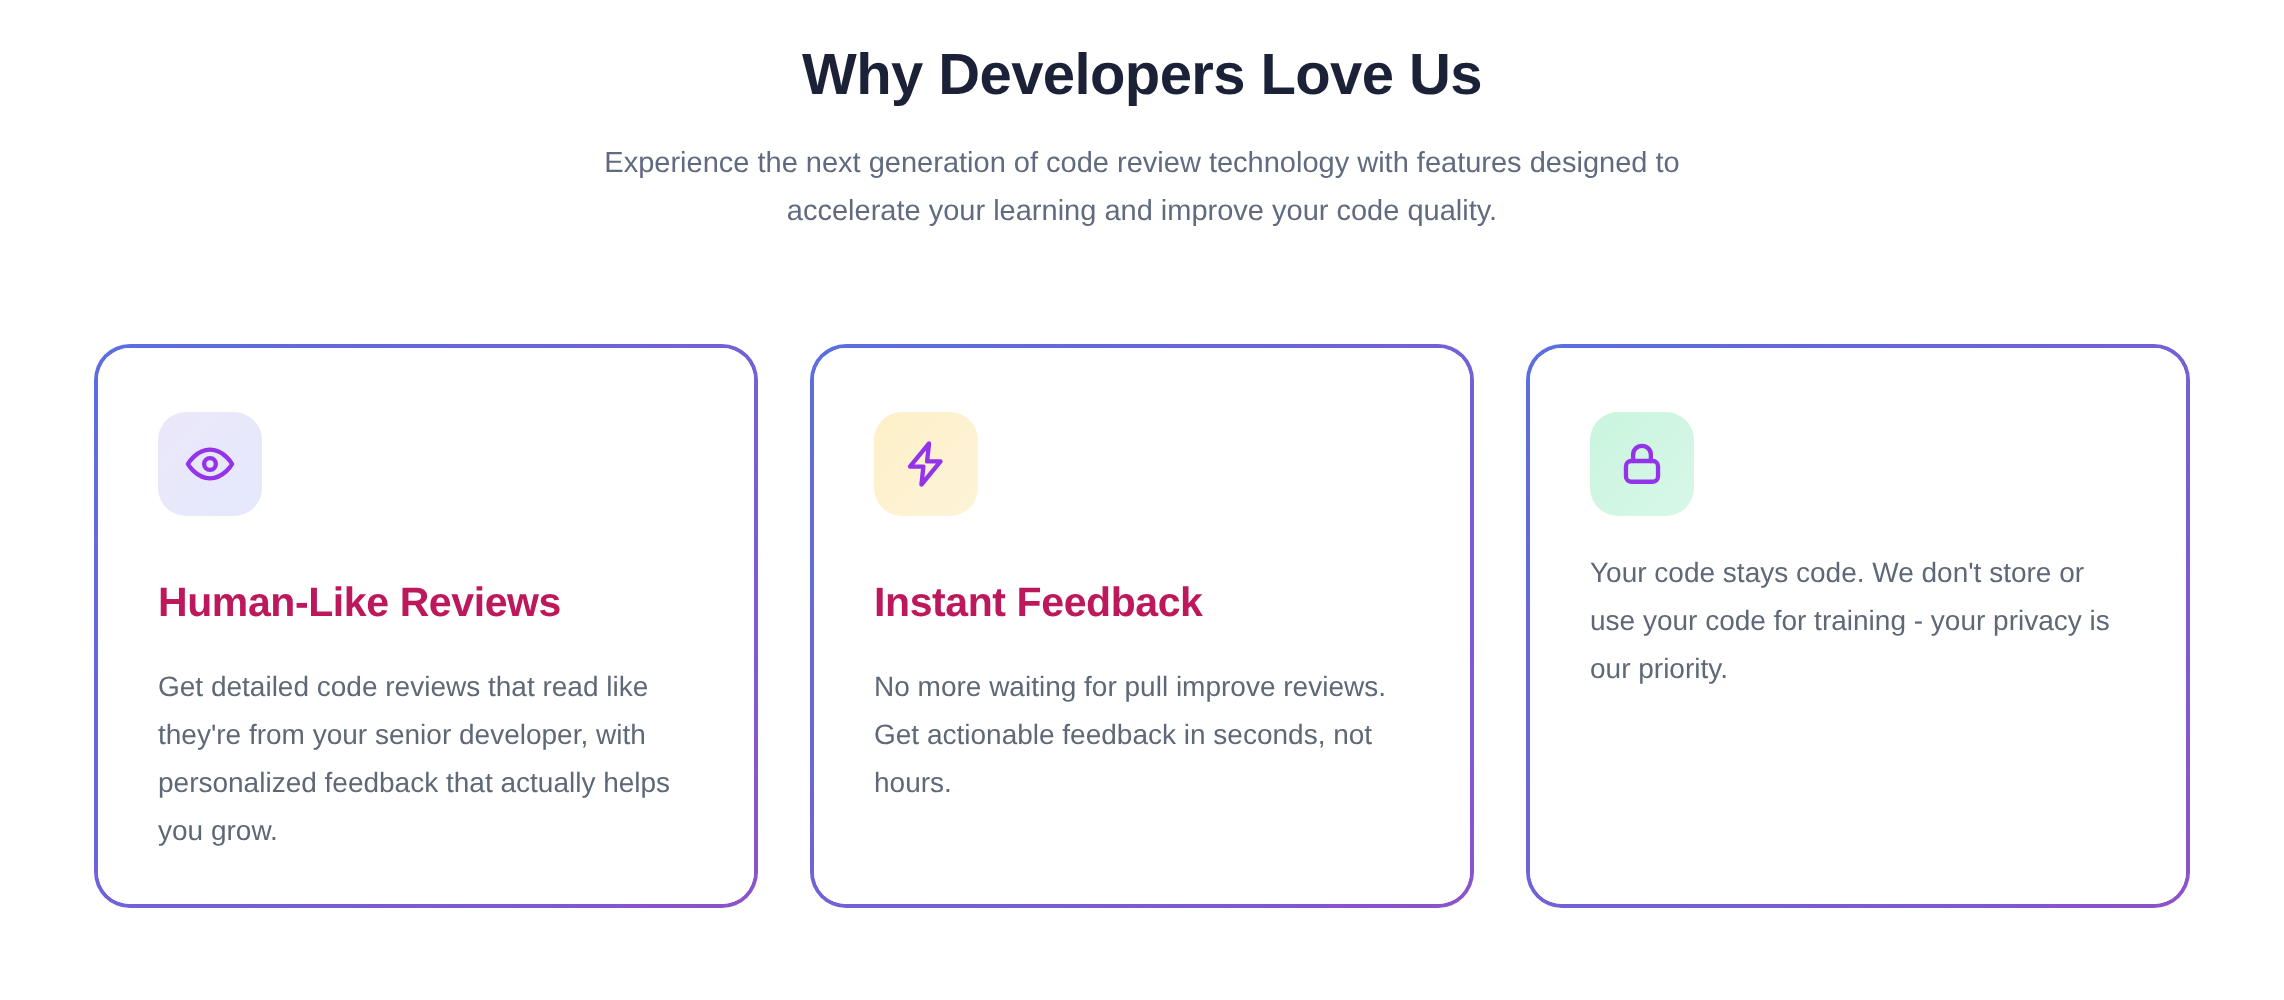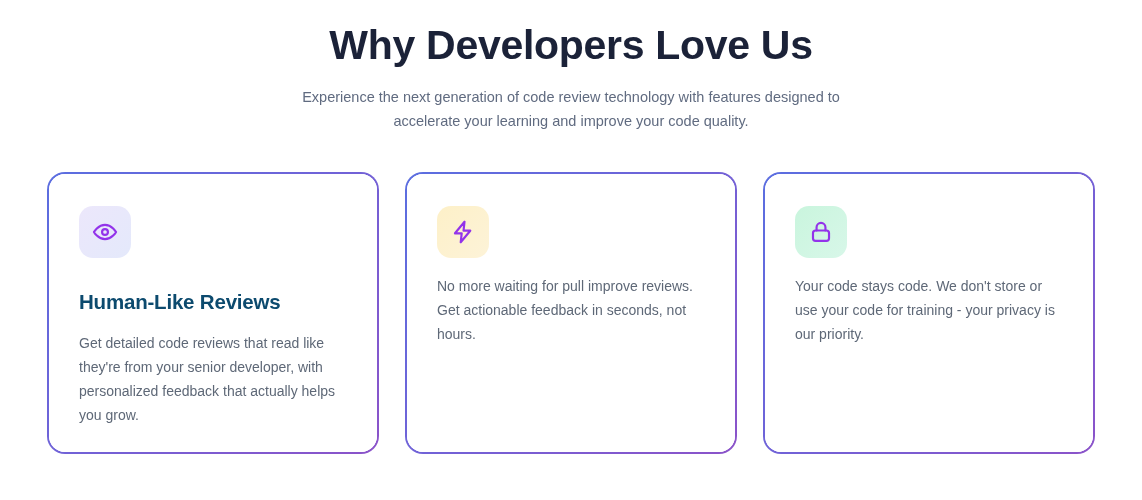--- a/index.html
+++ b/index.html
@@ -21,21 +21,21 @@
     box-sizing: border-box;
   }
 
   
   .header {
     text-align: center;
     padding-top: 20px;
   }
   .page-title {
     margin: 0;
-    font-size: 41px;
+    font-size: 29px;
     font-weight: bold;
     letter-spacing: -0.3px;
     color: #1b2238;
     line-height: 1.25;
   }
   .page-subtitle {
     margin: 15px auto 0 auto;
     width: 600px;
     font-size: 14.5px;
     line-height: 1.62;
@@ -94,21 +94,21 @@
     background: linear-gradient(135deg, #c9f5dd 0%, #d8f7e9 100%);
   }
   .icon-tile svg {
     display: block;
   }
 
   .card-title {
     margin: 32px 0 0 0;
     font-size: 20.5px;
     font-weight: bold;
-    color: #0c4a6e;
+    color: #be185d;
     letter-spacing: -0.2px;
     line-height: 1.2;
   }
   .card-body {
     margin: 16px 0 0 0;
     font-size: 14px;
     line-height: 1.72;
     color: #5e6877;
     font-weight: normal;
   }
@@ -142,20 +142,21 @@
 
     <div class="card">
       <div class="card-inner">
         <div class="icon-tile amber">
           <span>
             <svg width="26" height="26" viewBox="0 0 24 24" fill="none" stroke="#9333ea" stroke-width="2" stroke-linecap="round" stroke-linejoin="round">
               <path d="M13.4 2.5 4.6 13.2h6.2l-0.9 8.3 8.8-10.7h-6.2z"></path>
             </svg>
           </span>
         </div>
+        <h2 class="card-title">Instant Feedback</h2>
         <p class="card-body">No more waiting for pull improve reviews. Get actionable feedback in seconds, not hours.</p>
       </div>
     </div>
 
     <div class="card">
       <div class="card-inner">
         <div class="icon-tile mint">
           <span>
             <svg width="26" height="26" viewBox="0 0 24 24" fill="none" stroke="#9333ea" stroke-width="2" stroke-linecap="round" stroke-linejoin="round">
               <rect x="4.6" y="10.6" width="14.8" height="9.6" rx="2.4"></rect>

